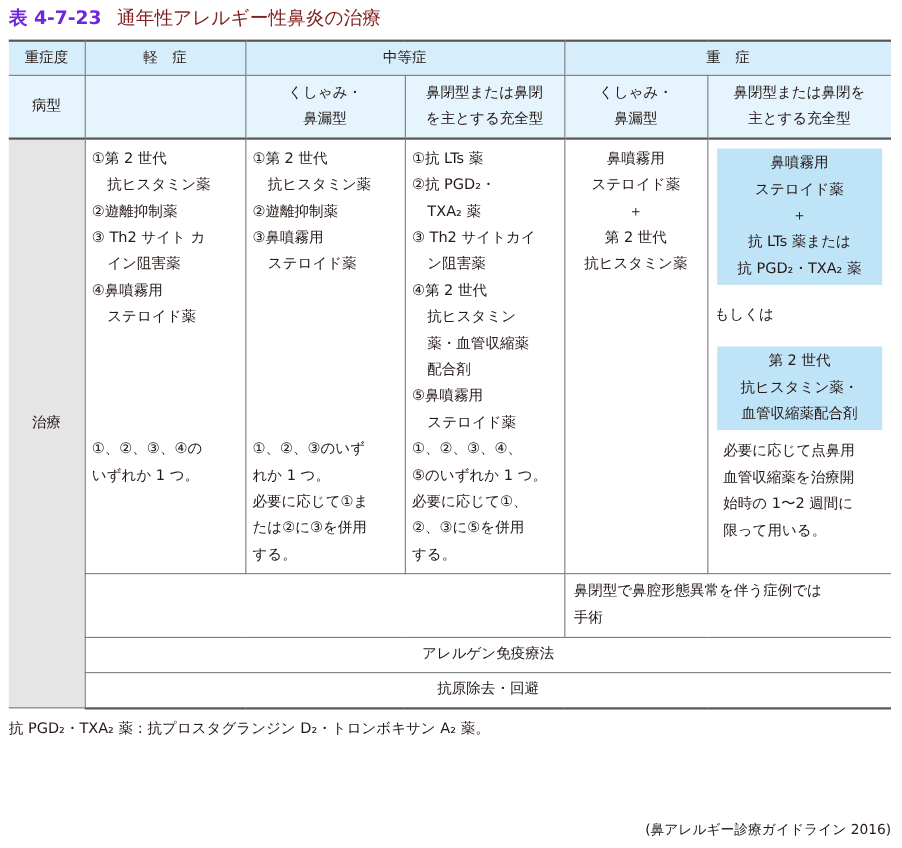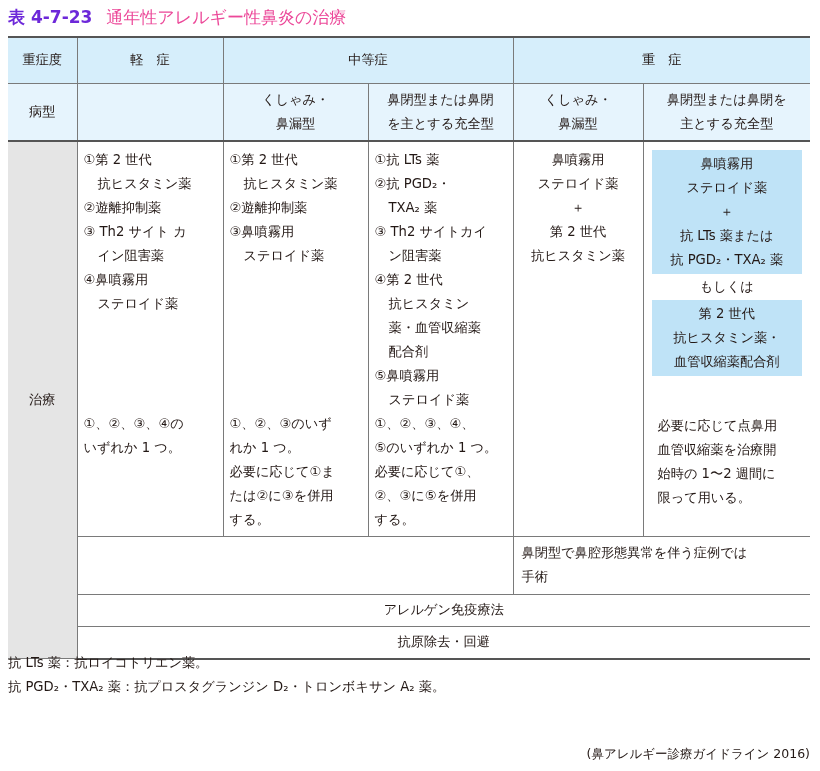--- a/index.html
+++ b/index.html
@@ -1,37 +1,37 @@
 <!DOCTYPE html>
 <html><head>
 <meta charset="utf-8">
 <style>
   html, body { margin:0; padding:0; background:#ffffff; }
   body { width:820px; height:771px; position:relative; overflow:hidden;
          font-family:"DejaVu Sans","Liberation Sans",sans-serif; color:#231815; }
   .title { position:absolute; left:8px; top:4px; font-size:17px; line-height:26px; white-space:nowrap; }
   .title .num { color:#6d28d9; font-weight:bold; margin-right:14px; }
-  .title .txt { color:#ec4899; }
+  .title .txt { color:#7f1d1d; }
 
   table.t { position:absolute; left:8px; top:36px; width:802px; border-collapse:collapse;
             table-layout:fixed; font-size:13.2px; line-height:24px; }
   table.t td { border:1px solid #7a7a7a; vertical-align:top; padding:0 6px; }
   table.t tr:first-child td { border-top:2px solid #555; }
   table.t td.h { background:#d6eefb; text-align:center; vertical-align:middle; }
   table.t td.h2 { background:#e6f4fd; text-align:center; vertical-align:middle; }
   table.t td.side { background:#e5e5e5; text-align:center; vertical-align:middle; }
   table.t tr.hdr2 td { border-bottom:2px solid #555; }
   table.t tr.last td { border-bottom:2px solid #555; }
   table.t td.lbl { border-left:none; }
   table.t td.rt { border-right:none; }
   .cell { padding-top:6px; }
   .ind { padding-left:14px; display:block; }
   .ctr { text-align:center; }
   .boxed { background:#bfe3f7; margin:0 2px; padding:2px 0; text-align:center; }
-  .plain-c { text-align:center; padding:1px 0; }
+  .plain-c { padding:16px 0; }
   .bottom-note { padding-top:0; }
   .full { text-align:center; vertical-align:middle !important; height:31px; }
   .surg { vertical-align:middle !important; padding:2px 8px !important; }
 
   .notes { position:absolute; left:8px; top:651px; font-size:13.2px; line-height:23.5px; }
   .notes div { white-space:nowrap; }
   .cite { position:absolute; right:10px; top:744px; font-size:12.5px; line-height:20px; white-space:nowrap; }
 </style>
 </head>
 <body>
@@ -44,21 +44,21 @@
   <colgroup>
     <col style="width:69px">
       <col style="width:146px">
       <col style="width:145px">
       <col style="width:145px">
       <col style="width:130px">
       <col style="width:167px">
   </colgroup>
 
   <tbody>
-      <tr style="height:46px">
+      <tr style="height:31px">
     <td class="h lbl">重症度</td>
     <td class="h">軽　症</td>
     <td class="h" colspan="2">中等症</td>
     <td class="h rt" colspan="2">重　症</td>
   </tr>
 
   <tr class="hdr2" style="height:58px">
     <td class="h2 lbl">病型</td>
     <td class="h2"></td>
     <td class="h2">
@@ -176,17 +176,16 @@
     <td colspan="5" class="full rt">アレルゲン免疫療法</td>
   </tr>
 
   <tr class="last">
     <td colspan="5" class="full rt">抗原除去・回避</td>
   </tr>
 </tbody>
   </table>
 
 <div class="notes">
-  <div>抗 LTs 薬：抗ロイコトリエン薬。</div>
   <div>抗 PGD₂・TXA₂ 薬：抗プロスタグランジン D₂・トロンボキサン A₂ 薬。</div>
 </div>
 
 <div class="cite">(鼻アレルギー診療ガイドライン 2016)</div>
 
 </body></html>

